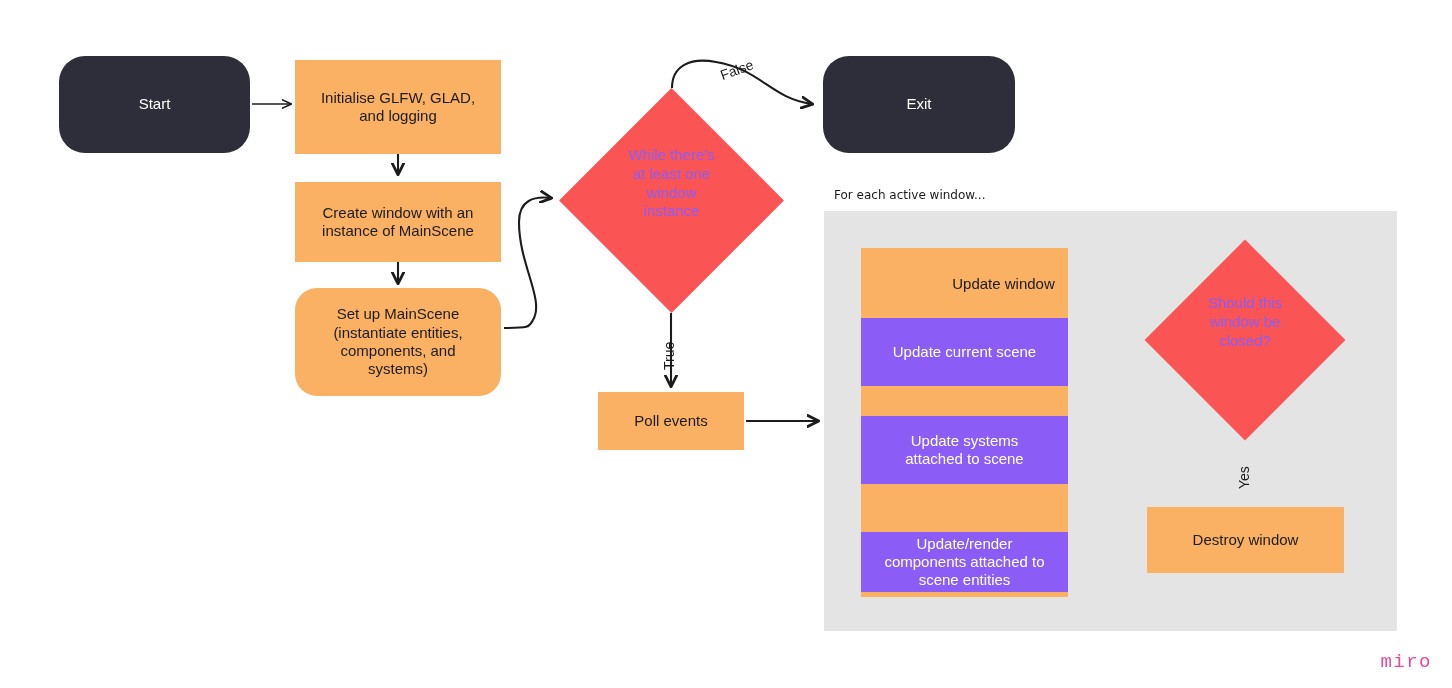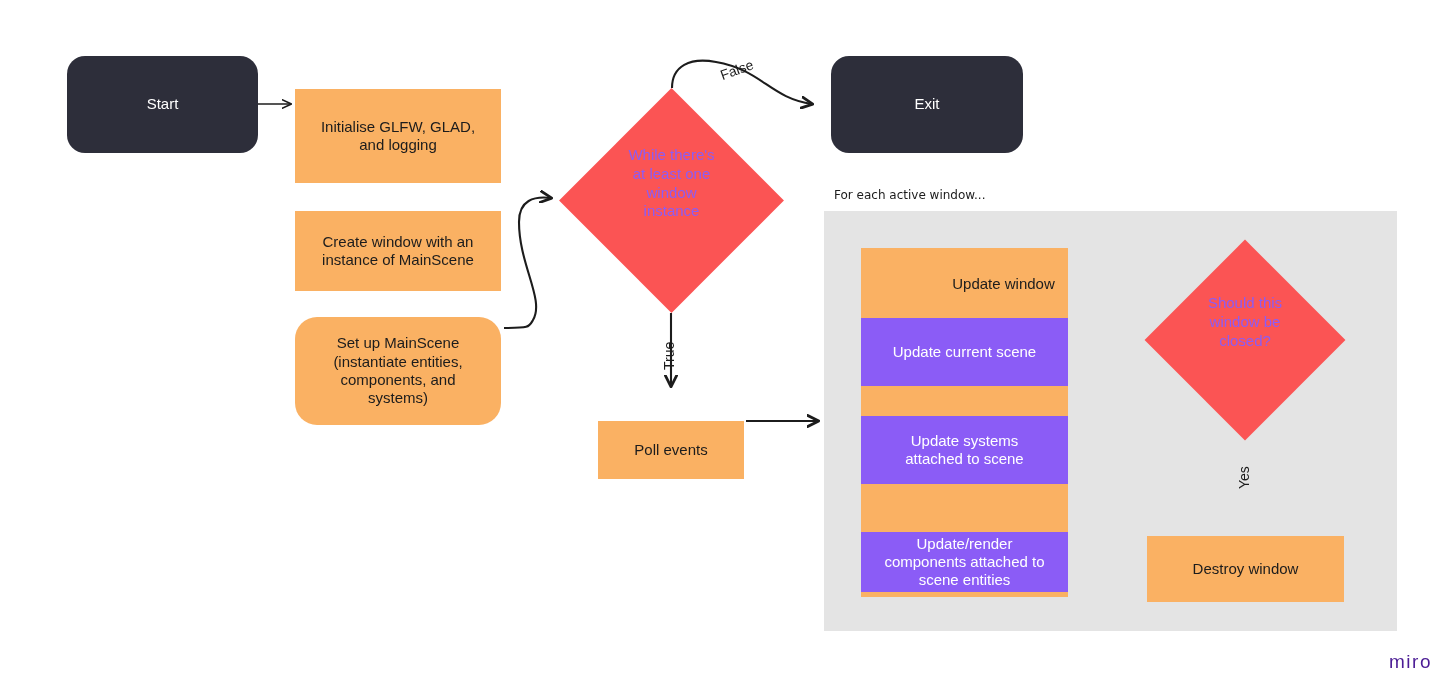--- a/index.html
+++ b/index.html
@@ -34,32 +34,30 @@
     text-align: center;
   }
   .node-label {
     white-space: pre-line;
     line-height: 1.22;
   }
 
   
   .terminator {
     background: #2d2e3a;
-    border-radius: 18px;
+    border-radius: 26px;
     color: #ffffff;
     font-size: 15px;
-    margin-left: 8px;
   }
 
   
   .process {
     background: #fab163;
     color: #1c1c1c;
     font-size: 15px;
-    margin-top: 29px;
   }
 
   
   .group-frame {
     position: absolute;
     background: #e4e4e4;
   }
   .group-title {
     position: absolute;
     color: #1c1c1c;
@@ -129,24 +127,24 @@
     font-size: 14px;
     color: #1c1c1c;
     white-space: nowrap;
     font-family: "Liberation Sans", sans-serif;
   }
 
   .watermark {
     position: absolute;
     right: 20px;
     bottom: 15px;
-    color: #4c1d95;
+    color: #ec4899;
     font-size: 19px;
     letter-spacing: 1.5px;
-    font-family: Liberation Sans, sans-serif;
+    font-family: Liberation Mono, monospace;
   }
 </style>
 </head>
 <body>
 
 <div id="canvas">
 
   <svg id="edges" viewBox="0 0 1452 688" xmlns="http://www.w3.org/2000/svg">
     <defs>
       <marker id="arrow" viewBox="0 0 10 10" refX="9" refY="5" markerWidth="7" markerHeight="7" orient="auto-start-reverse">

